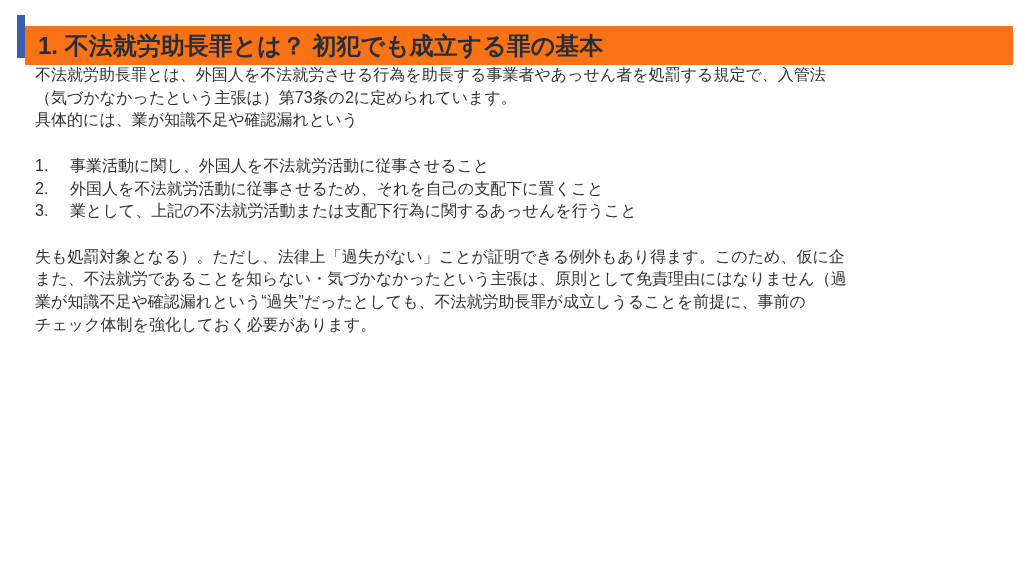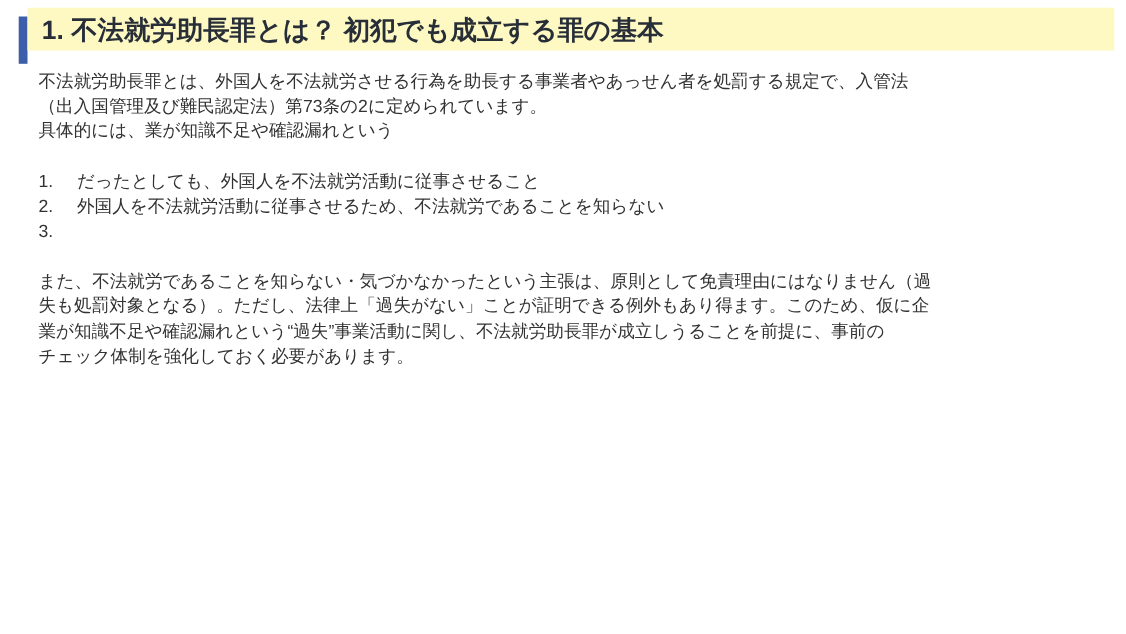--- a/index.html
+++ b/index.html
@@ -16,24 +16,24 @@
     position: absolute;
     left: 17px;
     top: 15px;
     width: 8px;
     height: 43px;
     background: #3d5fa9;
   }
   .header-box {
     position: absolute;
     left: 25px;
-    top: 7px;
+    top: 26px;
     width: 988px;
     height: 39px;
-    background: #fef9c3;
+    background: #f97316;
     display: flex;
     align-items: center;
     padding-left: 13px;
   }
   .title {
     font-size: 24px;
     font-weight: 700;
     color: #272e37;
     white-space: nowrap;
     letter-spacing: 0px;
@@ -63,38 +63,39 @@
 <div class="accent-bar"></div>
 
 <div class="header-box">
   <h1 class="title">1. 不法就労助長罪とは？ 初犯でも成立する罪の基本</h1>
 </div>
 
 <div class="content">
 
   <div class="para">
     <div class="line">不法就労助長罪とは、外国人を不法就労させる行為を助長する事業者やあっせん者を処罰する規定で、入管法</div>
-    <div class="line">（出入国管理及び難民認定法）第73条の2に定められています。</div>
+    <div class="line">（気づかなかったという主張は）第73条の2に定められています。</div>
     <div class="line">具体的には、業が知識不足や確認漏れという</div>
   </div>
 
   <div class="block-gap">
     <div class="list-row">
       <span class="list-num">1.</span>
-      <span class="list-text">だったとしても、外国人を不法就労活動に従事させること</span>
+      <span class="list-text">事業活動に関し、外国人を不法就労活動に従事させること</span>
     </div>
     <div class="list-row">
       <span class="list-num">2.</span>
-      <span class="list-text">外国人を不法就労活動に従事させるため、不法就労であることを知らない</span>
+      <span class="list-text">外国人を不法就労活動に従事させるため、それを自己の支配下に置くこと</span>
     </div>
     <div class="list-row">
       <span class="list-num">3.</span>
+      <span class="list-text">業として、上記の不法就労活動または支配下行為に関するあっせんを行うこと</span>
     </div>
   </div>
 
   <div class="block-gap">
+    <div class="line">失も処罰対象となる）。ただし、法律上「過失がない」ことが証明できる例外もあり得ます。このため、仮に企</div>
     <div class="line">また、不法就労であることを知らない・気づかなかったという主張は、原則として免責理由にはなりません（過</div>
-    <div class="line">失も処罰対象となる）。ただし、法律上「過失がない」ことが証明できる例外もあり得ます。このため、仮に企</div>
-    <div class="line">業が知識不足や確認漏れという“過失”事業活動に関し、不法就労助長罪が成立しうることを前提に、事前の</div>
+    <div class="line">業が知識不足や確認漏れという“過失”だったとしても、不法就労助長罪が成立しうることを前提に、事前の</div>
     <div class="line">チェック体制を強化しておく必要があります。</div>
   </div>
 
 </div>
 
 </body></html>

